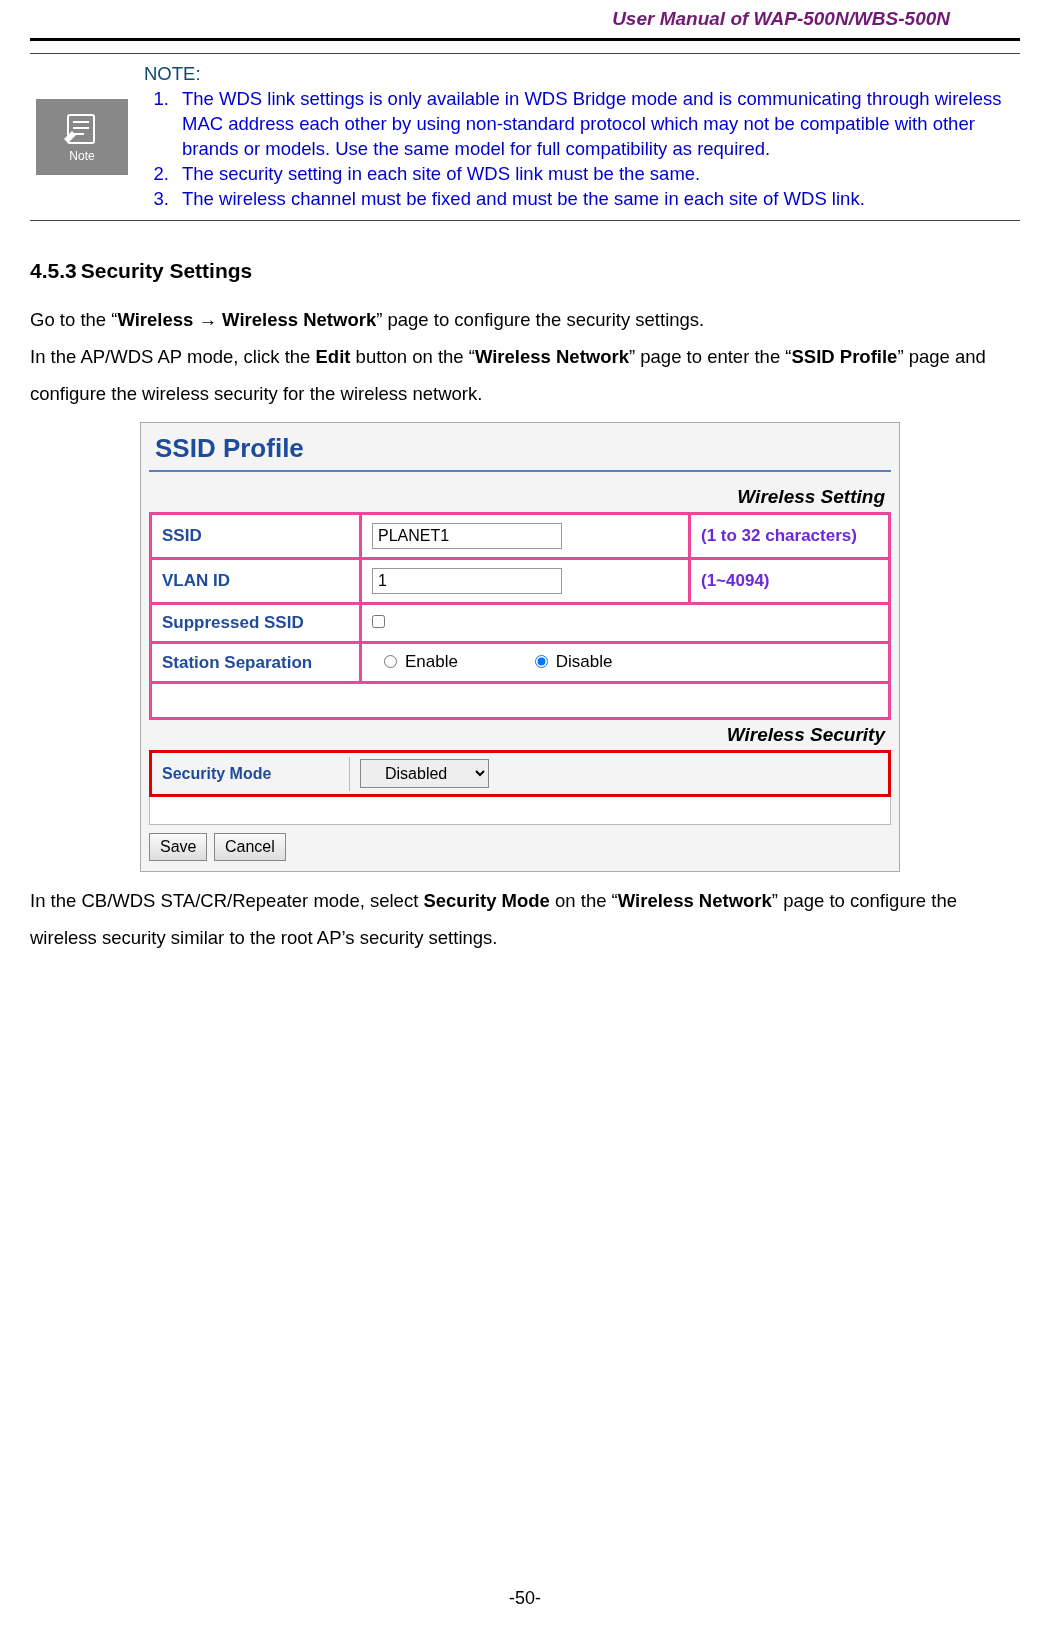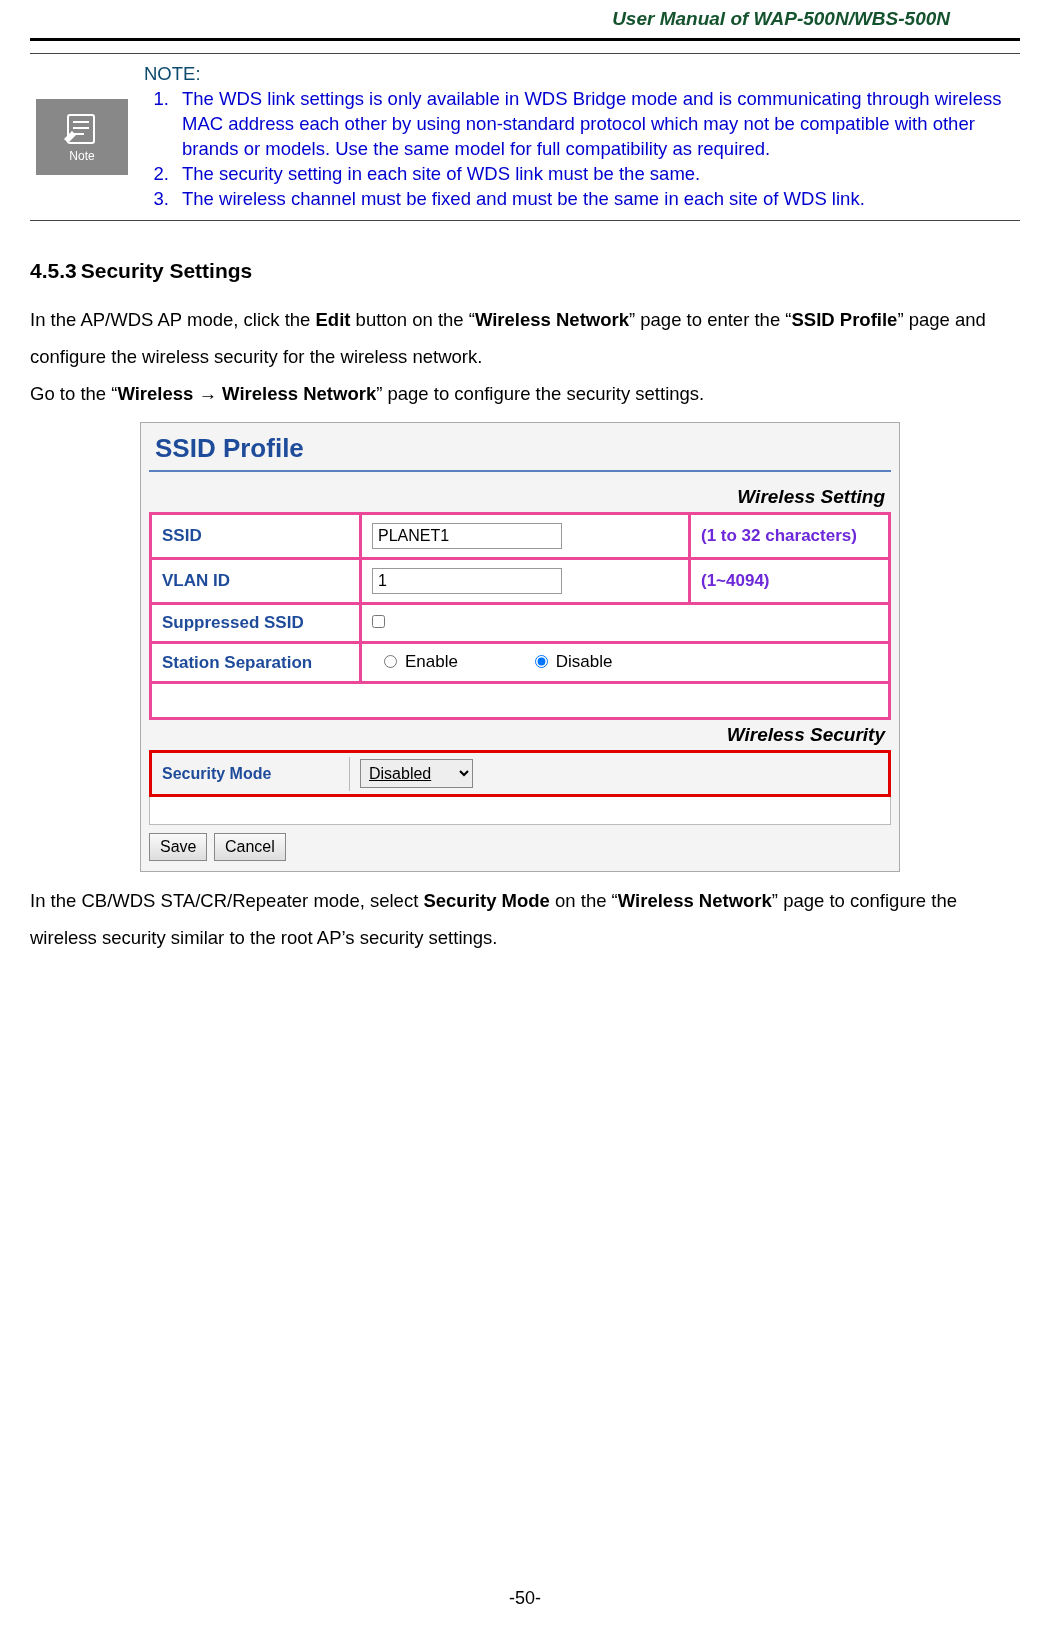--- a/index.html
+++ b/index.html
@@ -10,21 +10,21 @@
       background: #fff;
       padding: 0;
       position: relative;
     }
     .header {
       text-align: right;
       font-style: italic;
       font-weight: bold;
       font-size: 19px;
       padding: 8px 100px 8px 0;
-      color: #14532d;
+      color: #701a75;
     }
     .header-line {
       border-top: 3px solid #000;
       margin: 0 30px 12px 30px;
     }
     .note-box {
       margin: 0 30px 20px 30px;
       border-top: 1px solid #444;
       border-bottom: 1px solid #444;
       display: flex;
@@ -136,25 +136,24 @@
     }
     .hl-left {
       width: 198px;
       font-weight: bold;
       color: #1e4b9a;
       padding: 8px 10px;
       border-right: 1px solid #bbb;
     }
     .hl-right { padding: 6px 10px; }
     select.sel {
-      padding: 4px 24px 4px 4px;
+      padding: 4px 24px 4px 20px;
       border: 1px solid #888;
       background: #eee;
       font-size: 16px;
-      text-decoration: underline;
     }
     .btn-row { padding: 8px 0 2px 0; }
     .btn {
       background: linear-gradient(#fafafa,#ddd);
       border: 1px solid #888;
       padding: 4px 10px;
       font-size: 16px;
       cursor: pointer;
       margin-right: 2px;
     }
@@ -201,25 +200,25 @@
     </ol>
   </div>
 </div>
 
 <div class="content">
   <div class="section-heading">
     <span class="section-num">4.5.3</span><span>Security Settings</span>
   </div>
 
   <p class="para">
+    <span>Go to the “</span><span class="b">Wireless </span><span class="b arrow">→</span><span class="b"> Wireless Network</span><span>” page to configure the security settings.</span>
+  </p>
+
+  <p class="para">
     <span>In the AP/WDS AP mode, click the </span><span class="b">Edit</span><span> button on the “</span><span class="b">Wireless Network</span><span>” page to enter the “</span><span class="b">SSID Profile</span><span>” page and configure the wireless security for the wireless network.</span>
-  </p>
-
-  <p class="para">
-    <span>Go to the “</span><span class="b">Wireless </span><span class="b arrow">→</span><span class="b"> Wireless Network</span><span>” page to configure the security settings.</span>
   </p>
 
   <div class="figure-wrap">
     <div class="fig-title">SSID Profile</div>
     <hr class="fig-hr">
     <div class="fig-section">Wireless Setting</div>
     <table class="fig-table">
       <tbody>
           <tr>
         <td class="label">SSID</td>

